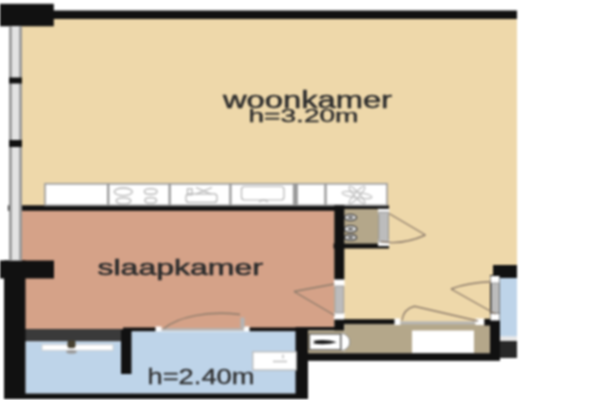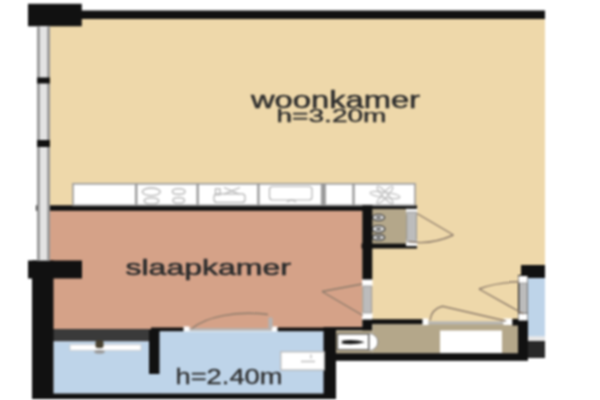--- a/index.html
+++ b/index.html
@@ -1,16 +1,16 @@
 <!DOCTYPE html>
 <html><head>
 <meta charset="utf-8">
 <style>
   html,body{margin:0;padding:0;background:#ffffff;}
-  #wrap{width:517px;height:400px;overflow:hidden;filter:blur(0.8px);margin-left:28px;}
+  #wrap{width:517px;height:400px;overflow:hidden;filter:blur(0.8px);}
   svg{display:block;}
   text{font-family:"Liberation Sans",sans-serif;font-weight:normal;fill:#2d2d2d;stroke:#2d2d2d;}
 </style>
 </head>
 <body>
 <div id="wrap">
 <svg width="600" height="400" viewBox="0 0 600 400">
   <rect x="0" y="0" width="600" height="400" fill="#ffffff"></rect>
 
   <rect x="21" y="19" width="573" height="186.5" fill="#eed8aa"></rect>

